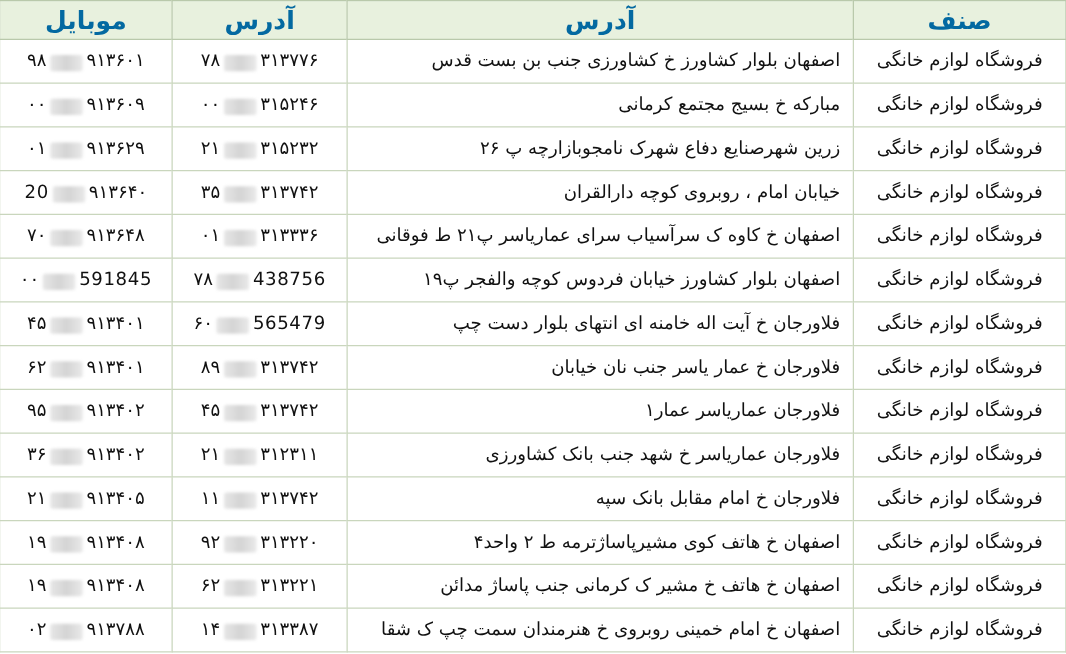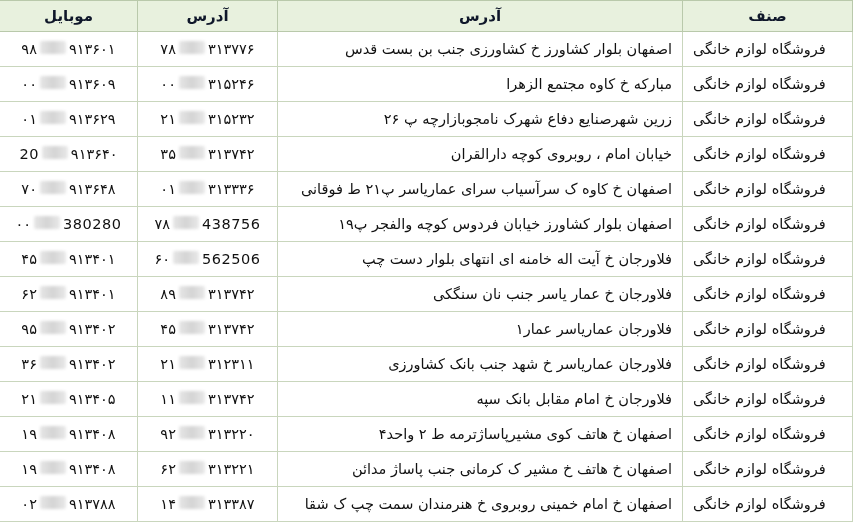--- a/index.html
+++ b/index.html
@@ -16,22 +16,22 @@
     direction: rtl;
   }
   table.data-table {
     width: 853px;
     border-collapse: collapse;
     table-layout: fixed;
     direction: rtl;
   }
   table.data-table th {
     background: #e8f1de;
-    color: #0f172a;
-    font-size: 15px;
+    color: #0369a1;
+    font-size: 20px;
     font-weight: bold;
     height: 30px;
     line-height: 30px;
     padding: 0 10px;
     border: 1px solid #b9c9ab;
     text-align: center;
     white-space: nowrap;
     overflow: hidden;
   }
   table.data-table td {
@@ -45,34 +45,34 @@
     overflow: hidden;
     text-overflow: clip;
   }
   
   col.col-category { width: 170px; }
   col.col-address  { width: 405px; }
   col.col-phone    { width: 140px; }
   col.col-mobile   { width: 138px; }
 
   td.cell-category {
-    text-align: left;
+    text-align: center;
   }
   td.cell-address {
     text-align: right;
   }
   td.cell-phone, td.cell-mobile {
     text-align: center;
     direction: rtl;
     unicode-bidi: isolate;
   }
   .num-wrap {
     display: inline-flex;
     flex-direction: row;
-    align-items: flex-start;
+    align-items: flex-end;
     justify-content: center;
     gap: 2px;
     direction: ltr;
   }
   .num-seg {
     font-size: 14.5px;
     letter-spacing: 0.5px;
   }
   .num-blur {
     display: inline-block;
@@ -113,21 +113,21 @@
             <span class="num-seg">۳۱۳۷۷۶</span>
           </span></td>
         <td class="cell-mobile"><span class="num-wrap">
             <span class="num-seg">۹۸</span>
             <span class="num-blur"></span>
             <span class="num-seg">۹۱۳۶۰۱</span>
           </span></td>
       </tr>
       <tr>
         <td class="cell-category">فروشگاه لوازم خانگی</td>
-        <td class="cell-address">مبارکه خ کاوه مجتمع الزهرا</td>
+        <td class="cell-address">مبارکه خ بسیج مجتمع کرمانی</td>
         <td class="cell-phone"><span class="num-wrap">
             <span class="num-seg">۰۰</span>
             <span class="num-blur"></span>
             <span class="num-seg">۳۱۵۲۴۶</span>
           </span></td>
         <td class="cell-mobile"><span class="num-wrap">
             <span class="num-seg">۰۰</span>
             <span class="num-blur"></span>
             <span class="num-seg">۹۱۳۶۰۹</span>
           </span></td>
@@ -178,40 +178,40 @@
         <td class="cell-category">فروشگاه لوازم خانگی</td>
         <td class="cell-address">اصفهان بلوار کشاورز خیابان فردوس کوچه والفجر پ۱۹</td>
         <td class="cell-phone"><span class="num-wrap">
             <span class="num-seg">۷۸</span>
             <span class="num-blur"></span>
             <span class="num-seg">438756</span>
           </span></td>
         <td class="cell-mobile"><span class="num-wrap">
             <span class="num-seg">۰۰</span>
             <span class="num-blur"></span>
-            <span class="num-seg">380280</span>
+            <span class="num-seg">591845</span>
           </span></td>
       </tr>
       <tr>
         <td class="cell-category">فروشگاه لوازم خانگی</td>
         <td class="cell-address">فلاورجان خ آیت اله خامنه ای انتهای بلوار دست چپ</td>
         <td class="cell-phone"><span class="num-wrap">
             <span class="num-seg">۶۰</span>
             <span class="num-blur"></span>
-            <span class="num-seg">562506</span>
+            <span class="num-seg">565479</span>
           </span></td>
         <td class="cell-mobile"><span class="num-wrap">
             <span class="num-seg">۴۵</span>
             <span class="num-blur"></span>
             <span class="num-seg">۹۱۳۴۰۱</span>
           </span></td>
       </tr>
       <tr>
         <td class="cell-category">فروشگاه لوازم خانگی</td>
-        <td class="cell-address">فلاورجان خ عمار یاسر جنب نان سنگکی</td>
+        <td class="cell-address">فلاورجان خ عمار یاسر جنب نان خیابان</td>
         <td class="cell-phone"><span class="num-wrap">
             <span class="num-seg">۸۹</span>
             <span class="num-blur"></span>
             <span class="num-seg">۳۱۳۷۴۲</span>
           </span></td>
         <td class="cell-mobile"><span class="num-wrap">
             <span class="num-seg">۶۲</span>
             <span class="num-blur"></span>
             <span class="num-seg">۹۱۳۴۰۱</span>
           </span></td>

